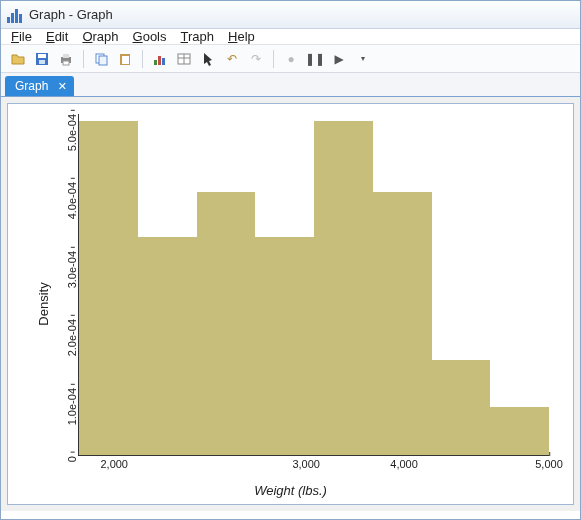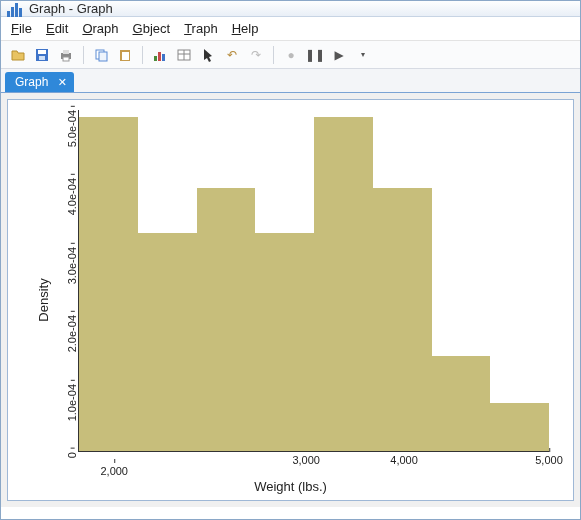--- a/index.html
+++ b/index.html
@@ -6,40 +6,40 @@
   body {
     font-family: "Segoe UI", Tahoma, sans-serif;
     font-size: 12px;
     background: #fff;
     width: 581px;
     height: 520px;
     overflow: hidden;
     border: 1px solid #8aa7c7;
   }
   .titlebar {
-    height: 16px;
+    height: 28px;
     background: linear-gradient(#fdfefe, #e9eff7);
     border-bottom: 1px solid #c7d4e4;
     display: flex;
     align-items: center;
     padding: 0 6px;
     color: #2b2b2b;
     font-size: 13px;
   }
   .titlebar .appicon {
     width: 16px; height: 16px; margin-right: 6px;
     display: inline-flex; align-items: flex-end; gap: 1px;
   }
   .appicon span { width: 3px; background:#3a78c7; display:inline-block; }
   .appicon span:nth-child(1){height:6px;}
   .appicon span:nth-child(2){height:10px;}
   .appicon span:nth-child(3){height:14px;}
   .appicon span:nth-child(4){height:9px;}
   .menubar {
-    height: 24px;
+    height: 16px;
     display: flex;
     align-items: center;
     gap: 14px;
     padding: 0 10px;
     color: #222;
     border-bottom: 1px solid #e3e3e3;
     font-size: 13px;
   }
   .menubar .menuitem { cursor: default; }
   .menubar .menuitem u { text-decoration: underline; }
@@ -115,21 +115,21 @@
     position:absolute;
     left: 14px; top: 50%;
     transform: translateY(-50%) rotate(-90deg);
     transform-origin: center;
     font-size: 13px;
     color:#222;
   }
   .xlabel {
     position:absolute;
     bottom: 6px; left:50%; transform:translateX(-50%);
-    font-size:13px; color:#222;
+    font-size:13px; color:#222;font-style:italic;
   }
   .yticks {
     position:absolute;
     left: 34px; top:10px; bottom:48px;
     width: 34px;
     font-size: 11px;
     color:#222;
   }
   .ytick {
     position:absolute; right:4px;
@@ -170,21 +170,21 @@
       <span></span>
       <span></span>
   </span>
   <span>Graph - Graph</span>
 </div>
 
 <div class="menubar">
   <span class="menuitem"><u>F</u><span>ile</span></span>
   <span class="menuitem"><u>E</u><span>dit</span></span>
   <span class="menuitem"><u>O</u><span>raph</span></span>
-  <span class="menuitem"><u>G</u><span>bject</span></span>
+  <span class="menuitem"><u>G</u><span>ools</span></span>
   <span class="menuitem"><u>T</u><span>raph</span></span>
   <span class="menuitem"><u>H</u><span>elp</span></span>
 </div>
 
 <div class="toolbar">
   <span class="tbtn">
       <svg width="16" height="16">
         <path d="M2 4h5l1 2h6v7H2z" fill="#e8c362" stroke="#b8902f"></path>
       </svg>
     </span>
@@ -258,21 +258,21 @@
 
     <div class="yticks" id="yticks">
         <div class="ytick" style="bottom: 0%;">0</div>
         <div class="ytick" style="bottom: 20%;">1.0e-04</div>
         <div class="ytick" style="bottom: 40%;">2.0e-04</div>
         <div class="ytick" style="bottom: 60%;">3.0e-04</div>
         <div class="ytick" style="bottom: 80%;">4.0e-04</div>
         <div class="ytick" style="bottom: 100%;">5.0e-04</div>
       </div>
     <div class="xticks" id="xticks">
-        <div class="xtick" style="left: 7.69231%; margin-top: 11px;">2,000</div>
+        <div class="xtick" style="left: 7.69231%;">2,000</div>
         <div class="xtick" style="left: 38.4615%; margin-left: 47px;">3,000</div>
         <div class="xtick" style="left: 69.2308%;">4,000</div>
         <div class="xtick" style="left: 100%;">5,000</div>
       </div>
 
     <div class="plot-wrap">
       <div class="bars" id="bars">
           <div class="bar" style="height: 98%; background: rgb(199, 190, 123);"></div>
           <div class="bar" style="height: 64%; background: rgb(199, 190, 123);"></div>
           <div class="bar" style="height: 77%; background: rgb(199, 190, 123);"></div>

